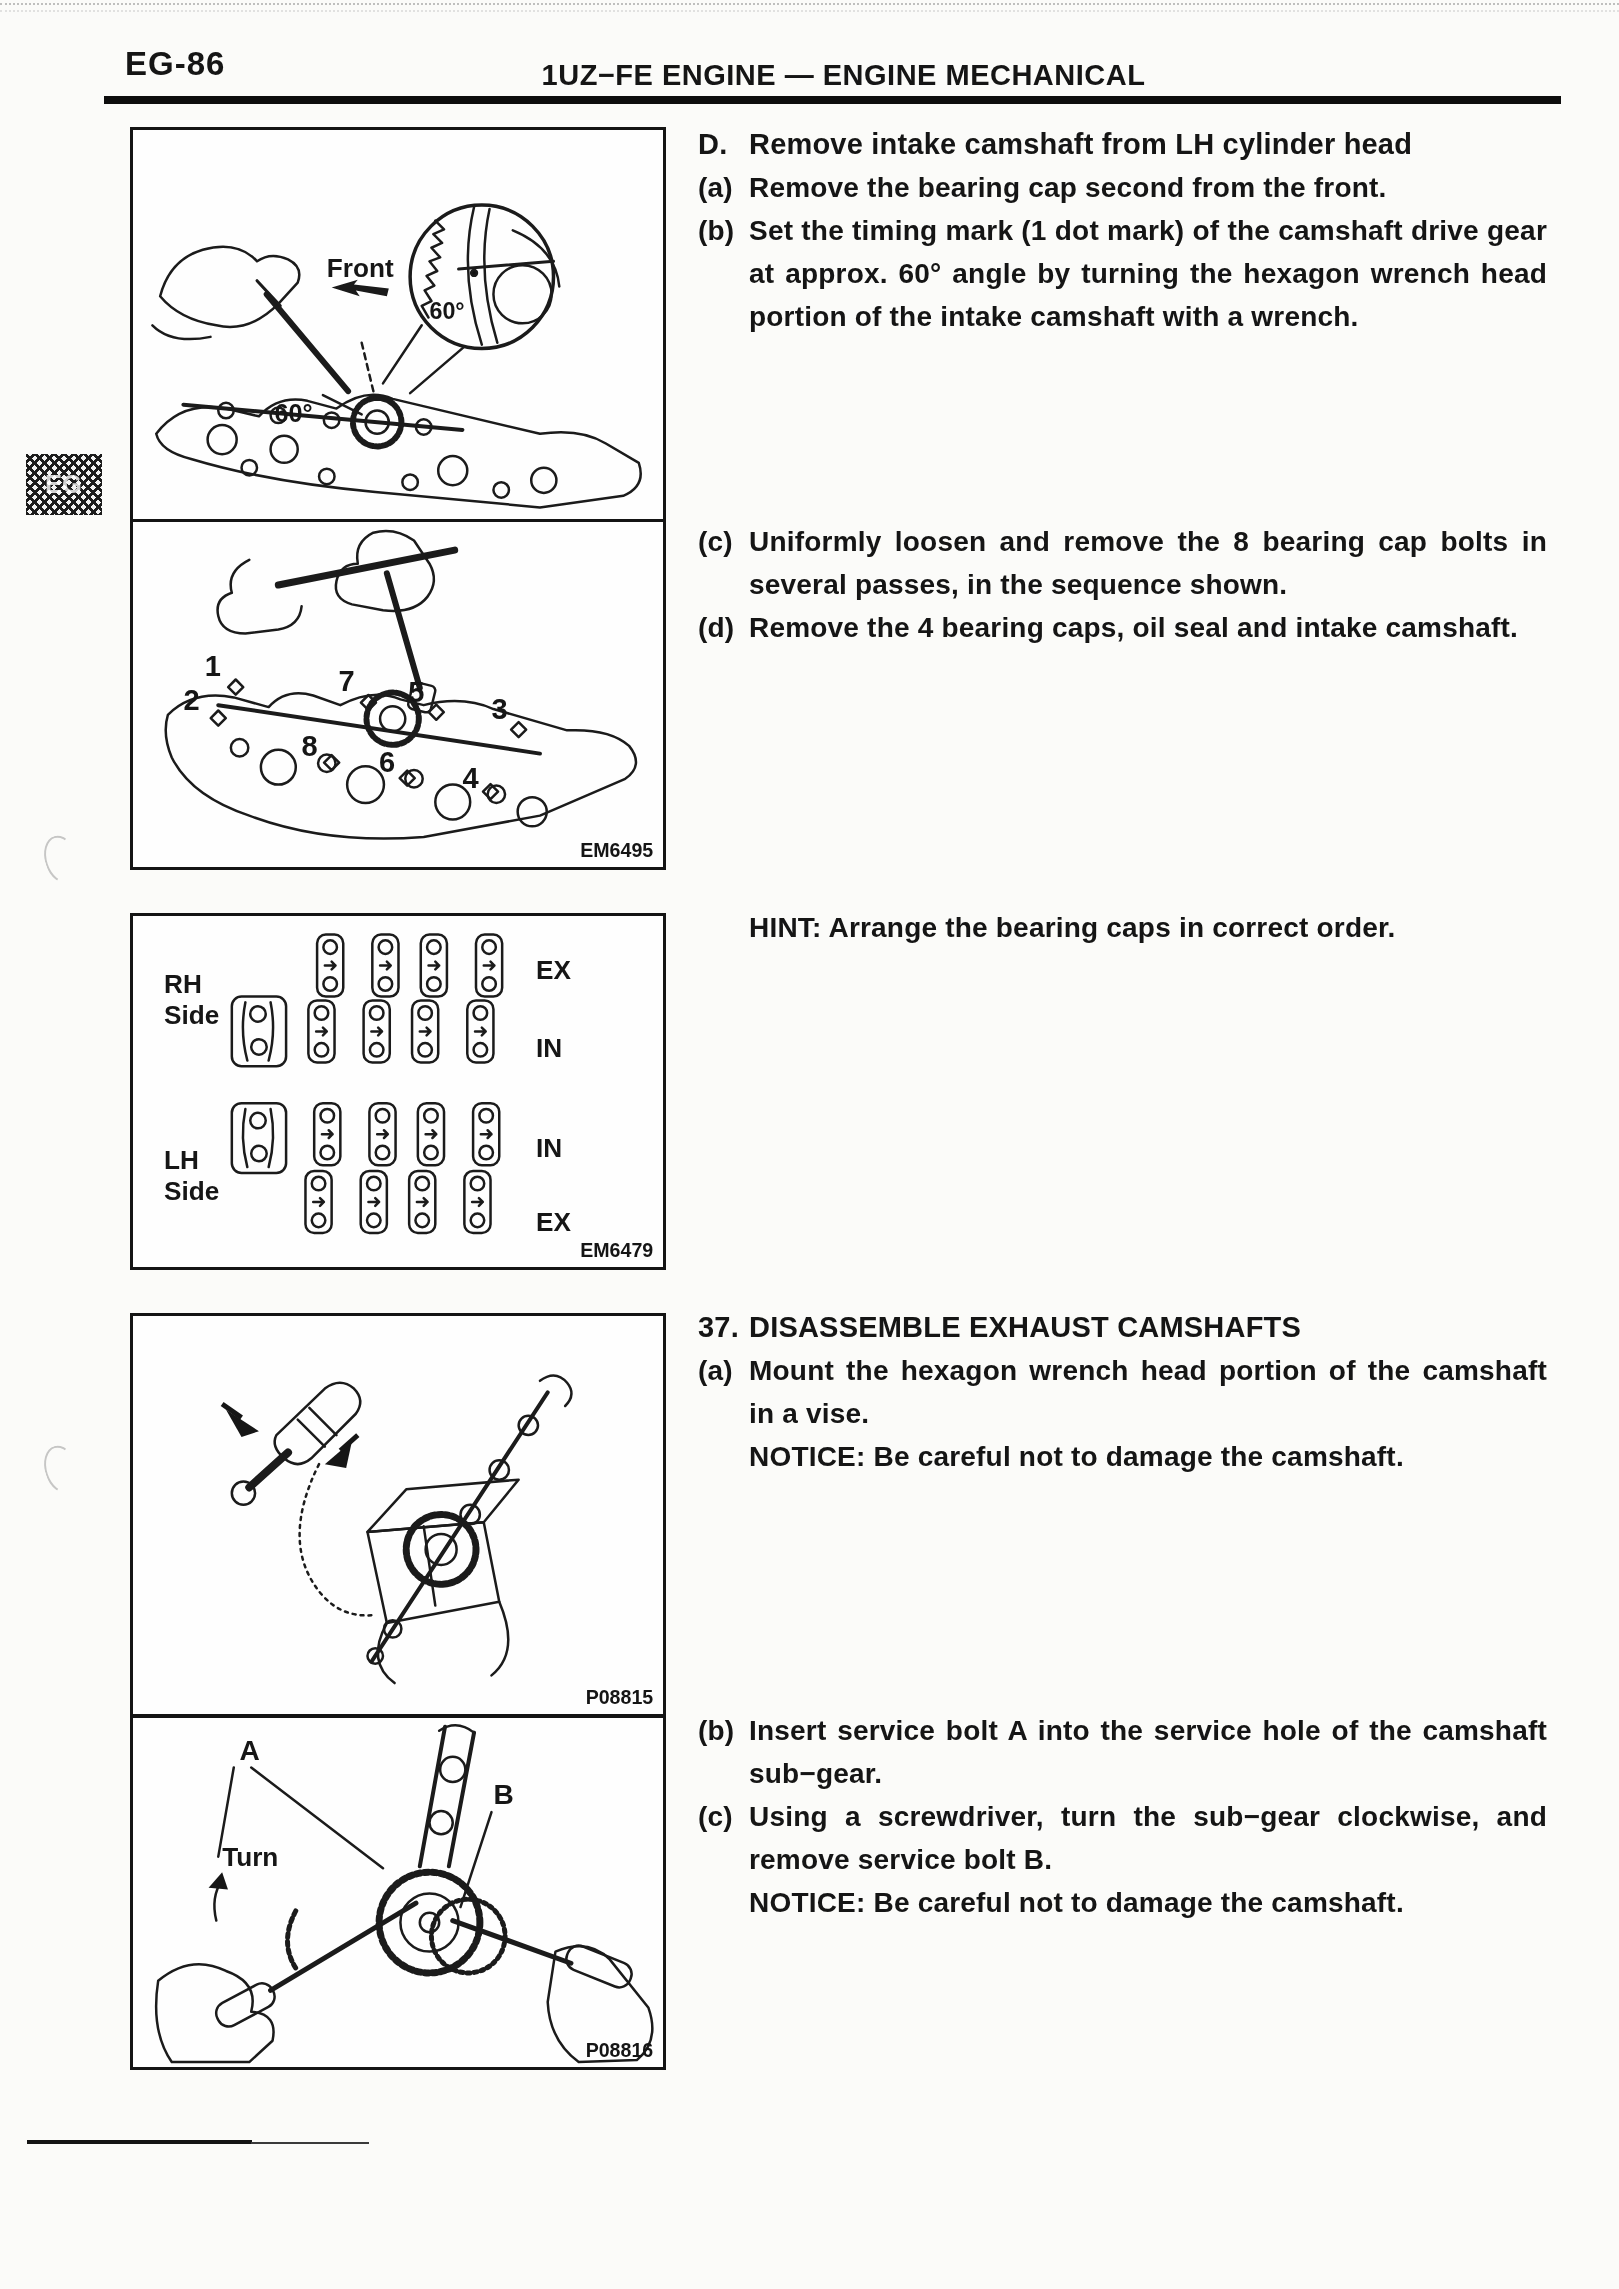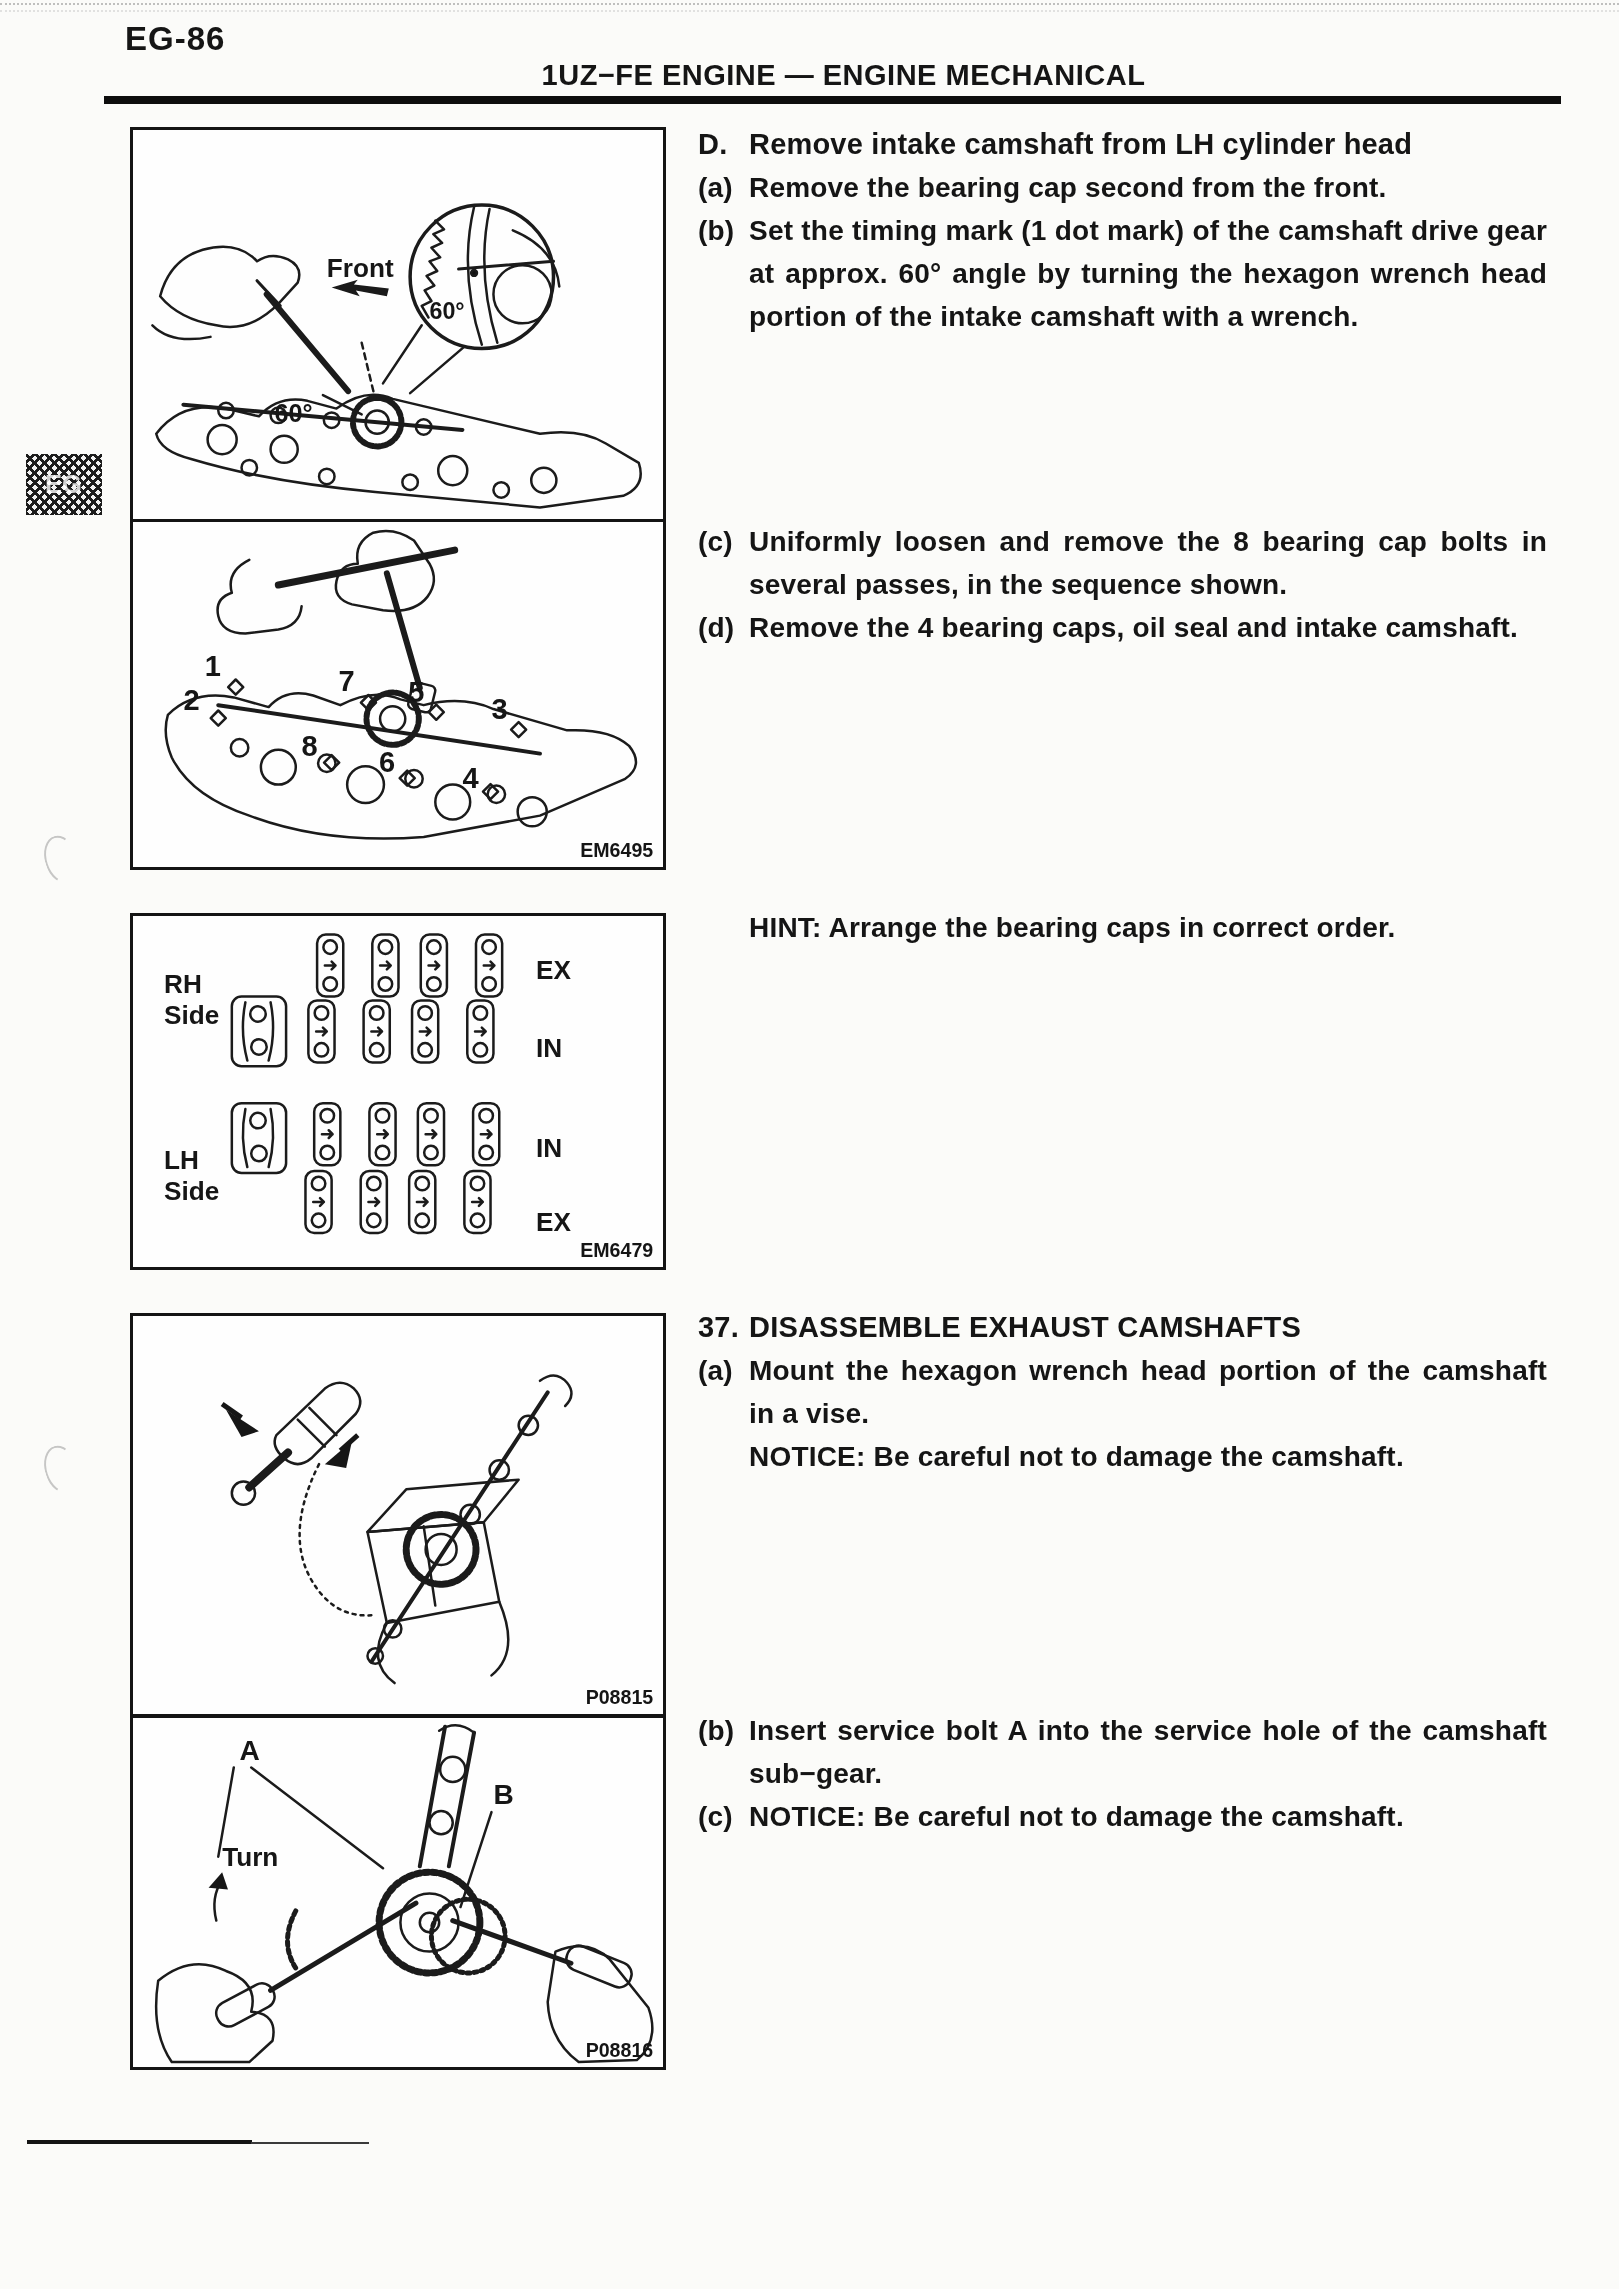--- a/index.html
+++ b/index.html
@@ -6,21 +6,21 @@
   body{
     width:1619px;height:2290px;position:relative;
     background:#fbfbf9;color:#151515;
     font-family:"Liberation Sans",sans-serif;
     overflow:hidden;
   }
   .topdots{position:absolute;left:0;top:2.9px;width:100%;height:0;
     border-top:2.9px dotted #8f8f8f;opacity:.55;}
   .topdots2{position:absolute;left:0;top:9.8px;width:100%;height:0;
     border-top:2px dotted #c9c9c9;opacity:.5;}
-  .pagenum{position:absolute;left:125px;top:20px;font-size:33px;font-weight:800;letter-spacing:1px;}
+  .pagenum{position:absolute;left:125px;top:45px;font-size:33px;font-weight:800;letter-spacing:1px;}
   .htitle{position:absolute;left:510px;top:59px;width:667px;text-align:center;
     font-size:29px;font-weight:800;letter-spacing:0.5px;white-space:nowrap;}
   .hrule{position:absolute;left:104px;top:96px;width:1457px;height:7.8px;background:#0d0d0d;}
 
   .sidetab{position:absolute;left:25.5px;top:454px;width:76px;height:61px;
     background:
       repeating-linear-gradient(45deg,#1c1c1c 0 2.9px,transparent 2.9px 6.9px),
       repeating-linear-gradient(-45deg,#1c1c1c 0 2.9px,#f2f2f2 2.9px 6.9px);
     display:flex;align-items:center;justify-content:center;}
   .sidetab span{font-size:25.5px;font-weight:800;color:rgba(255,255,255,.8);}
@@ -322,16 +322,17 @@
   <div class="notice">NOTICE: Be careful not to damage the camshaft.</div>
 </div>
 
 <div class="tblock" style="top:1709px;">
   <div class="item">
     <span class="ilabel">(b)</span>
     <span>Insert service bolt A into the service hole of the camshaft sub−gear.</span>
   </div>
   <div class="item">
     <span class="ilabel">(c)</span>
+    <span>Using a screwdriver, turn the sub−gear clockwise, and remove service bolt B.</span>
   </div>
   <div class="notice">NOTICE: Be careful not to damage the camshaft.</div>
 </div>
 
 
 </body></html>

